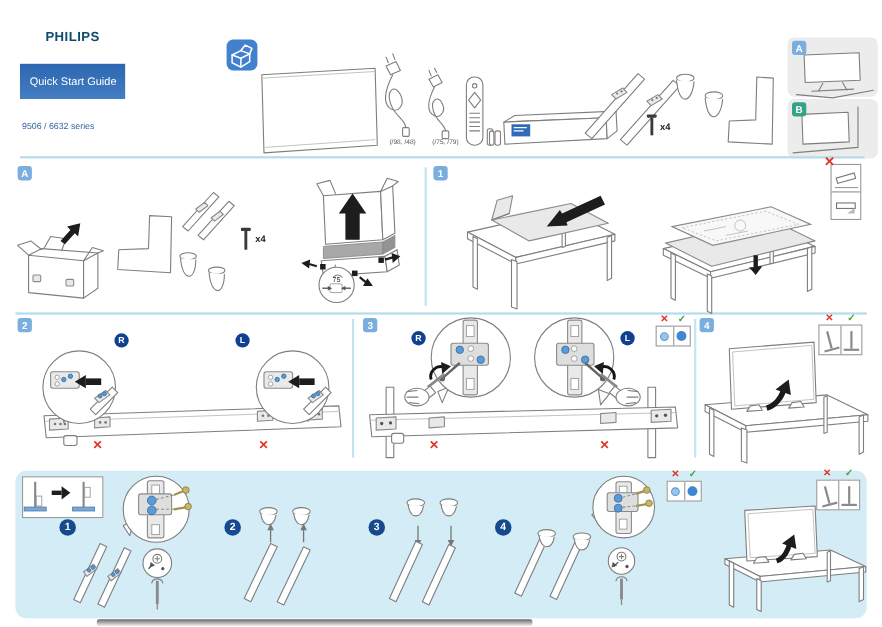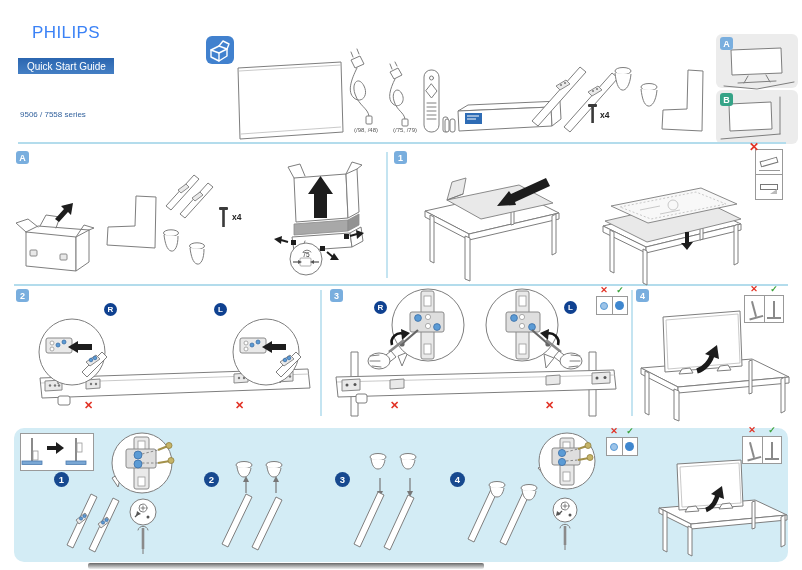--- a/index.html
+++ b/index.html
@@ -15,23 +15,23 @@
   .wd{fill:#fff;stroke:#999;stroke-width:.8}
   .goldh{fill:#c6b468;stroke:#8f7f3f;stroke-width:.8}
   .dash{stroke-dasharray:2.5 2}
   .wl{stroke:#fff;fill:none;stroke-width:1.4;stroke-linecap:round;stroke-linejoin:round}
   .thin{stroke:#bbb;fill:none;stroke-width:.8}
   
   .bg{z-index:0}
   .t{position:absolute;z-index:2}
   .logo-card{left:18px;top:8px;width:96px;height:96px;z-index:2;border-radius:0 14px 14px 0;overflow:hidden}
   .logo-white{height:50px;background:#fff;display:flex;align-items:center;justify-content:center}
-  .logo-brand{color:#3b82f6;font-weight:normal;font-size:17px;letter-spacing:.4px}
+  .logo-brand{color:#0c4a6e;font-weight:bold;font-size:12px;letter-spacing:.4px}
   .logo-band1{height:26px;background:linear-gradient(180deg,#0e3d85,#1e56a6);color:#fff;font-size:12.5px;display:flex;align-items:center;padding-left:9px}
-  .logo-band2{height:16px;background:linear-gradient(180deg,#2b66b0,#447fc4);color:#fff;font-size:10px;display:flex;align-items:center;padding-left:9px}
+  .logo-band2{height:32px;background:linear-gradient(180deg,#2b66b0,#447fc4);color:#fff;font-size:10px;display:flex;align-items:center;padding-left:9px}
   .series{left:20px;top:110px;font-size:8px;color:#34639e}
   .badge{width:13px;height:13px;background:#79aede;border-radius:3px;color:#fff;font-weight:bold;font-size:9px;display:flex;align-items:center;justify-content:center;z-index:2}
   .greenb{background:#35a387}
   .navy{width:13px;height:13px;border-radius:50%;background:#0f4190;color:#fff;font-weight:bold;font-size:8px;display:flex;align-items:center;justify-content:center;z-index:2}
   .stepd{width:15px;height:15px;border-radius:50%;background:#17498f;color:#fff;font-weight:bold;font-size:9.5px;display:flex;align-items:center;justify-content:center;z-index:2}
   .panel{background:#ececec;border-radius:6px}
   .divh{background:#b3dcec}
   .divv{background:#c4e4f1;width:2px}
   .band{left:14px;top:428px;width:774px;height:134px;background:#d3ecf5;border-radius:10px}
   .wbox{background:#fff;border:1px solid #9a9a9a;box-sizing:border-box}
@@ -485,21 +485,21 @@
       <polygon class="k" points="711,494 722,486 724,499"></polygon>
     </g>
   </svg>
 
   <div class="abs logo-card">
     <div class="logo-white">
       <span class="logo-brand">PHILIPS</span>
     </div>
     <div class="logo-band2">Quick Start Guide</div>
   </div>
-  <div class="t series">9506 / 7558 series</div>
+  <div class="t series">9506 / 6632 series</div>
 
   <div class="t lbl" style="left:344px;top:127px;width:44px">(/98, /48)</div>
   <div class="t lbl" style="left:383px;top:127px;width:44px">(/75, /79)</div>
   <div class="t x4" style="left:600px;top:110px">x4</div>
   <div class="t x4" style="left:232px;top:212px">x4</div>
   <div class="t clip75" style="left:297px;top:251px;width:18px">75</div>
 
   <div class="abs badge" style="left:720px;top:37px">A</div>
   <div class="abs badge greenb" style="left:720px;top:93px">B</div>
   <div class="abs badge" style="left:16px;top:151px">A</div>

